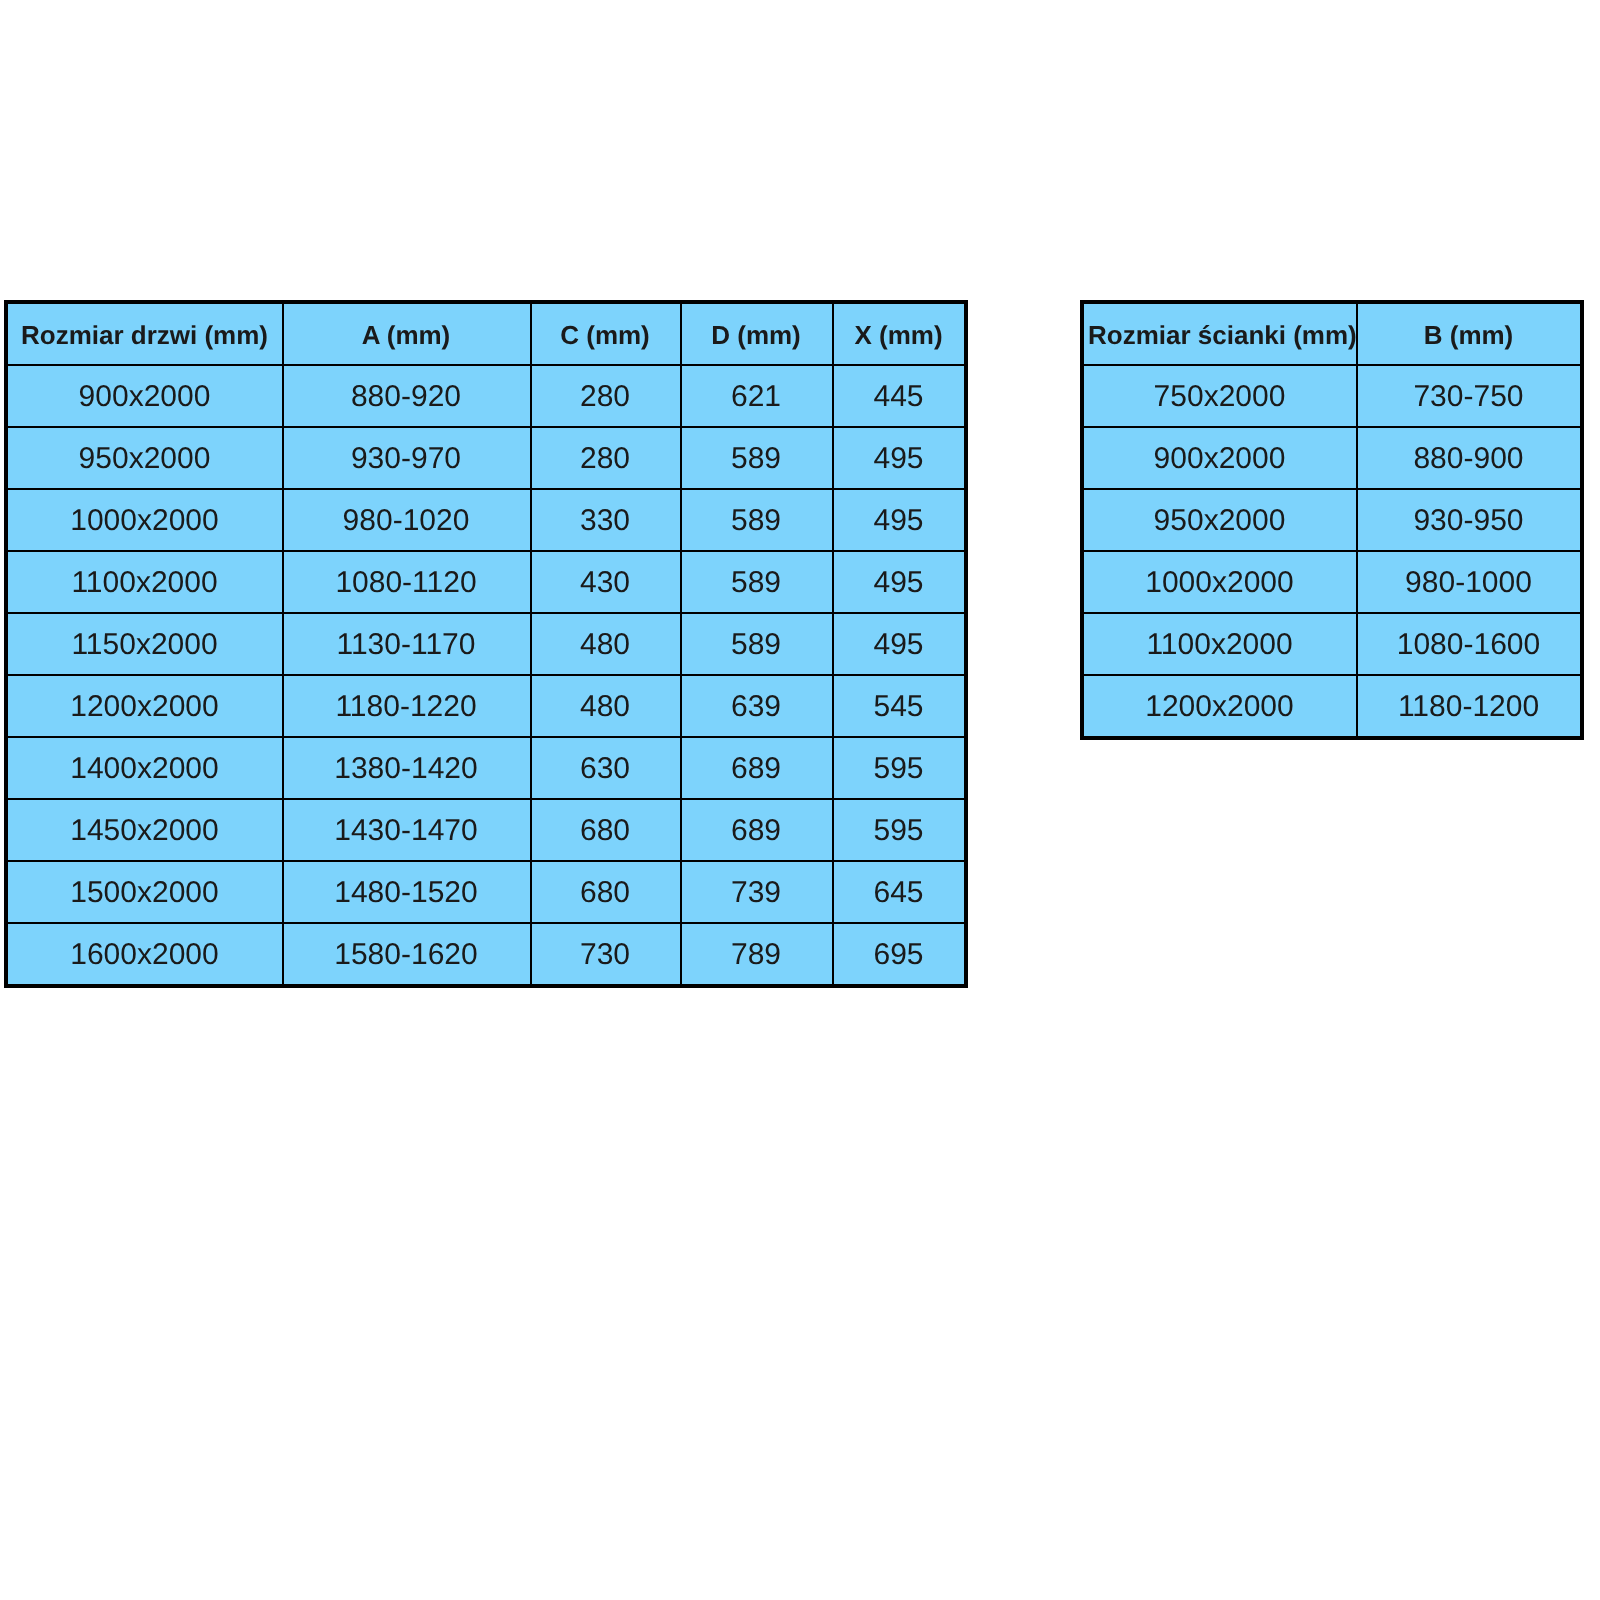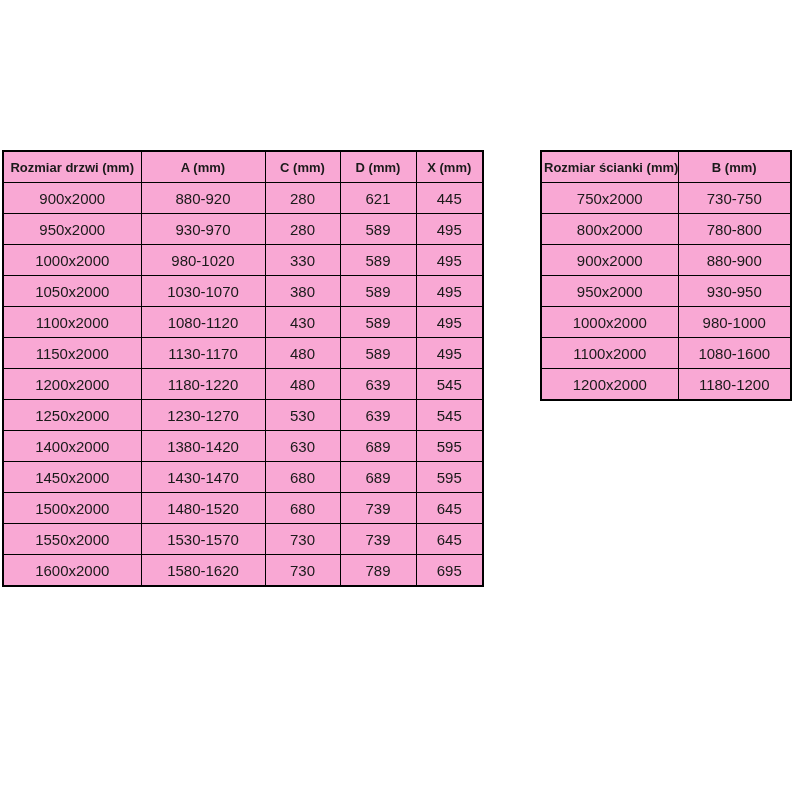--- a/index.html
+++ b/index.html
@@ -16,21 +16,21 @@
     width: 800px;
     height: 800px;
     background: #ffffff;
     overflow: hidden;
   }
   table.spec {
     position: absolute;
     top: 150px;
     border-collapse: collapse;
     table-layout: fixed;
-    background: #f9a8d4;
+    background: #7dd3fc;
     border: 2px solid #000000;
   }
   table.spec th, table.spec td {
     border: 1px solid #000000;
     text-align: center;
     vertical-align: middle;
     height: 30px;
     padding: 0 2px;
     white-space: nowrap;
     overflow: hidden;
@@ -93,27 +93,20 @@
           <td>495</td>
         </tr>
         <tr>
           <td>1000x2000</td>
           <td>980-1020</td>
           <td>330</td>
           <td>589</td>
           <td>495</td>
         </tr>
         <tr>
-          <td>1050x2000</td>
-          <td>1030-1070</td>
-          <td>380</td>
-          <td>589</td>
-          <td>495</td>
-        </tr>
-        <tr>
           <td>1100x2000</td>
           <td>1080-1120</td>
           <td>430</td>
           <td>589</td>
           <td>495</td>
         </tr>
         <tr>
           <td>1150x2000</td>
           <td>1130-1170</td>
           <td>480</td>
@@ -121,51 +114,37 @@
           <td>495</td>
         </tr>
         <tr>
           <td>1200x2000</td>
           <td>1180-1220</td>
           <td>480</td>
           <td>639</td>
           <td>545</td>
         </tr>
         <tr>
-          <td>1250x2000</td>
-          <td>1230-1270</td>
-          <td>530</td>
-          <td>639</td>
-          <td>545</td>
-        </tr>
-        <tr>
           <td>1400x2000</td>
           <td>1380-1420</td>
           <td>630</td>
           <td>689</td>
           <td>595</td>
         </tr>
         <tr>
           <td>1450x2000</td>
           <td>1430-1470</td>
           <td>680</td>
           <td>689</td>
           <td>595</td>
         </tr>
         <tr>
           <td>1500x2000</td>
           <td>1480-1520</td>
           <td>680</td>
-          <td>739</td>
-          <td>645</td>
-        </tr>
-        <tr>
-          <td>1550x2000</td>
-          <td>1530-1570</td>
-          <td>730</td>
           <td>739</td>
           <td>645</td>
         </tr>
         <tr>
           <td>1600x2000</td>
           <td>1580-1620</td>
           <td>730</td>
           <td>789</td>
           <td>695</td>
         </tr>
@@ -182,24 +161,20 @@
           <th>Rozmiar ścianki (mm)</th>
           <th>B (mm)</th>
         </tr>
     </thead>
     <tbody>
         <tr>
           <td>750x2000</td>
           <td>730-750</td>
         </tr>
         <tr>
-          <td>800x2000</td>
-          <td>780-800</td>
-        </tr>
-        <tr>
           <td>900x2000</td>
           <td>880-900</td>
         </tr>
         <tr>
           <td>950x2000</td>
           <td>930-950</td>
         </tr>
         <tr>
           <td>1000x2000</td>
           <td>980-1000</td>

